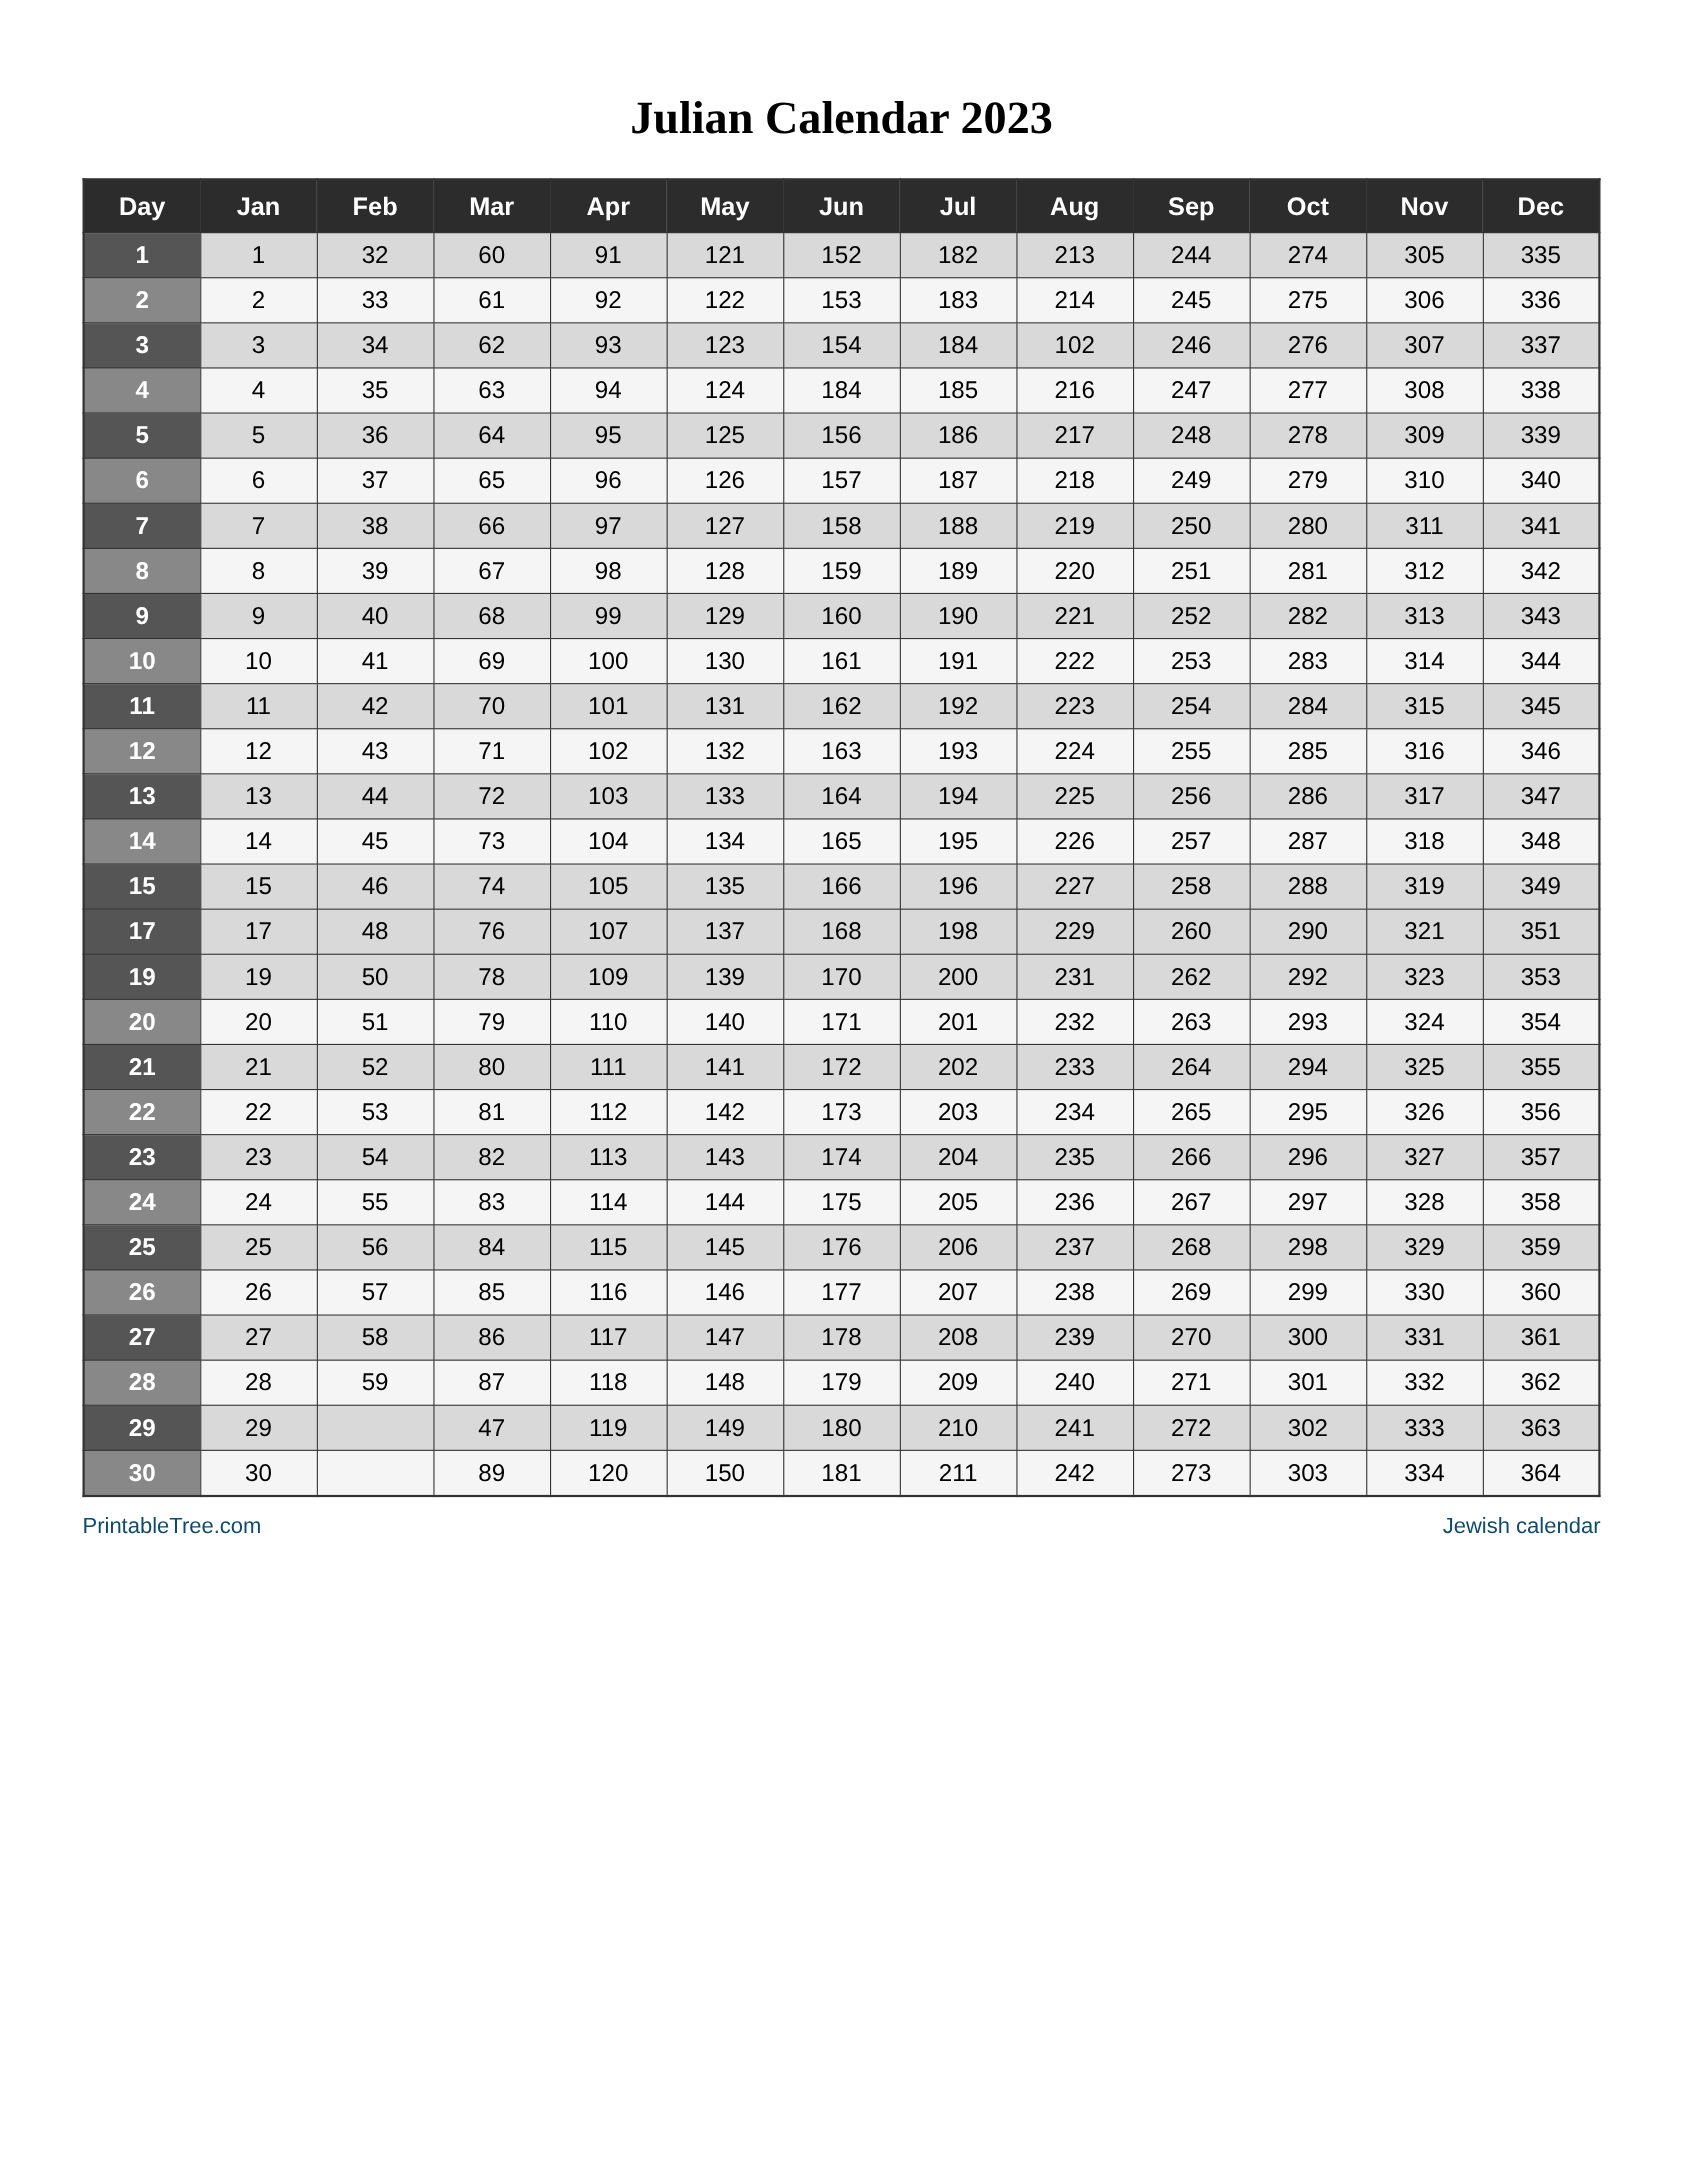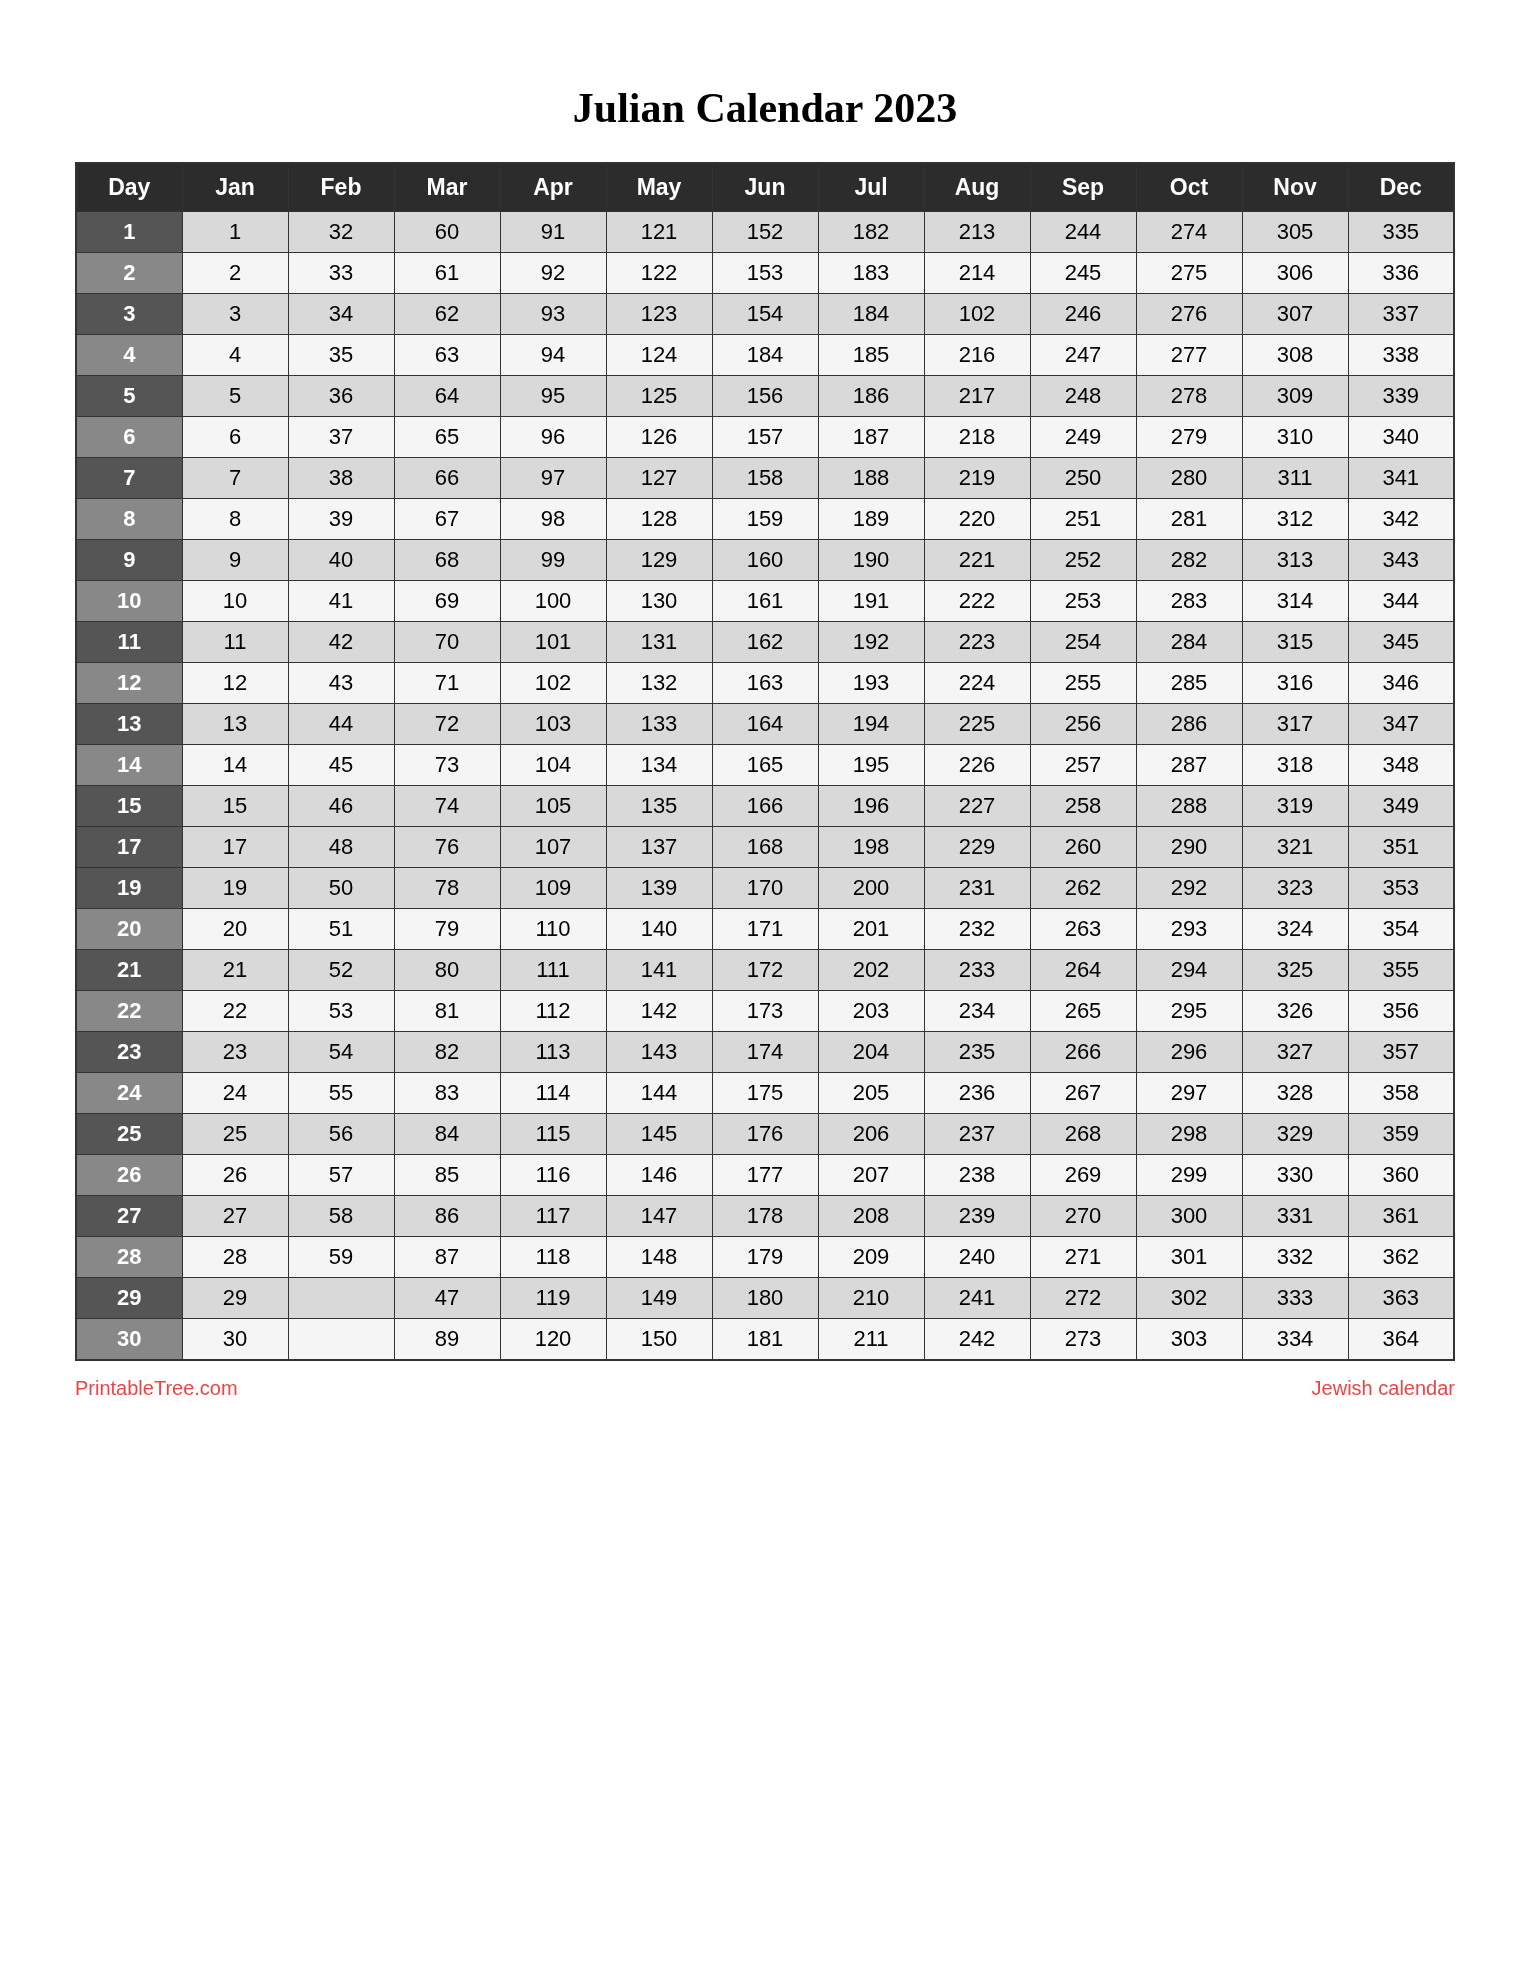--- a/index.html
+++ b/index.html
@@ -59,21 +59,21 @@
       color: #000;
     }
     .footer {
       width: 1380px;
       display: flex;
       justify-content: space-between;
       margin-top: 16px;
       font-size: 20px;
     }
     .footer a {
-      color: #ef4444;
+      color: #0c4a6e;
       text-decoration: none;
     }
   </style>
 </head>
 <body>
 
 <div id="page-title">Julian Calendar 2023</div>
 
 <table class="calendar-table">
   <thead>

